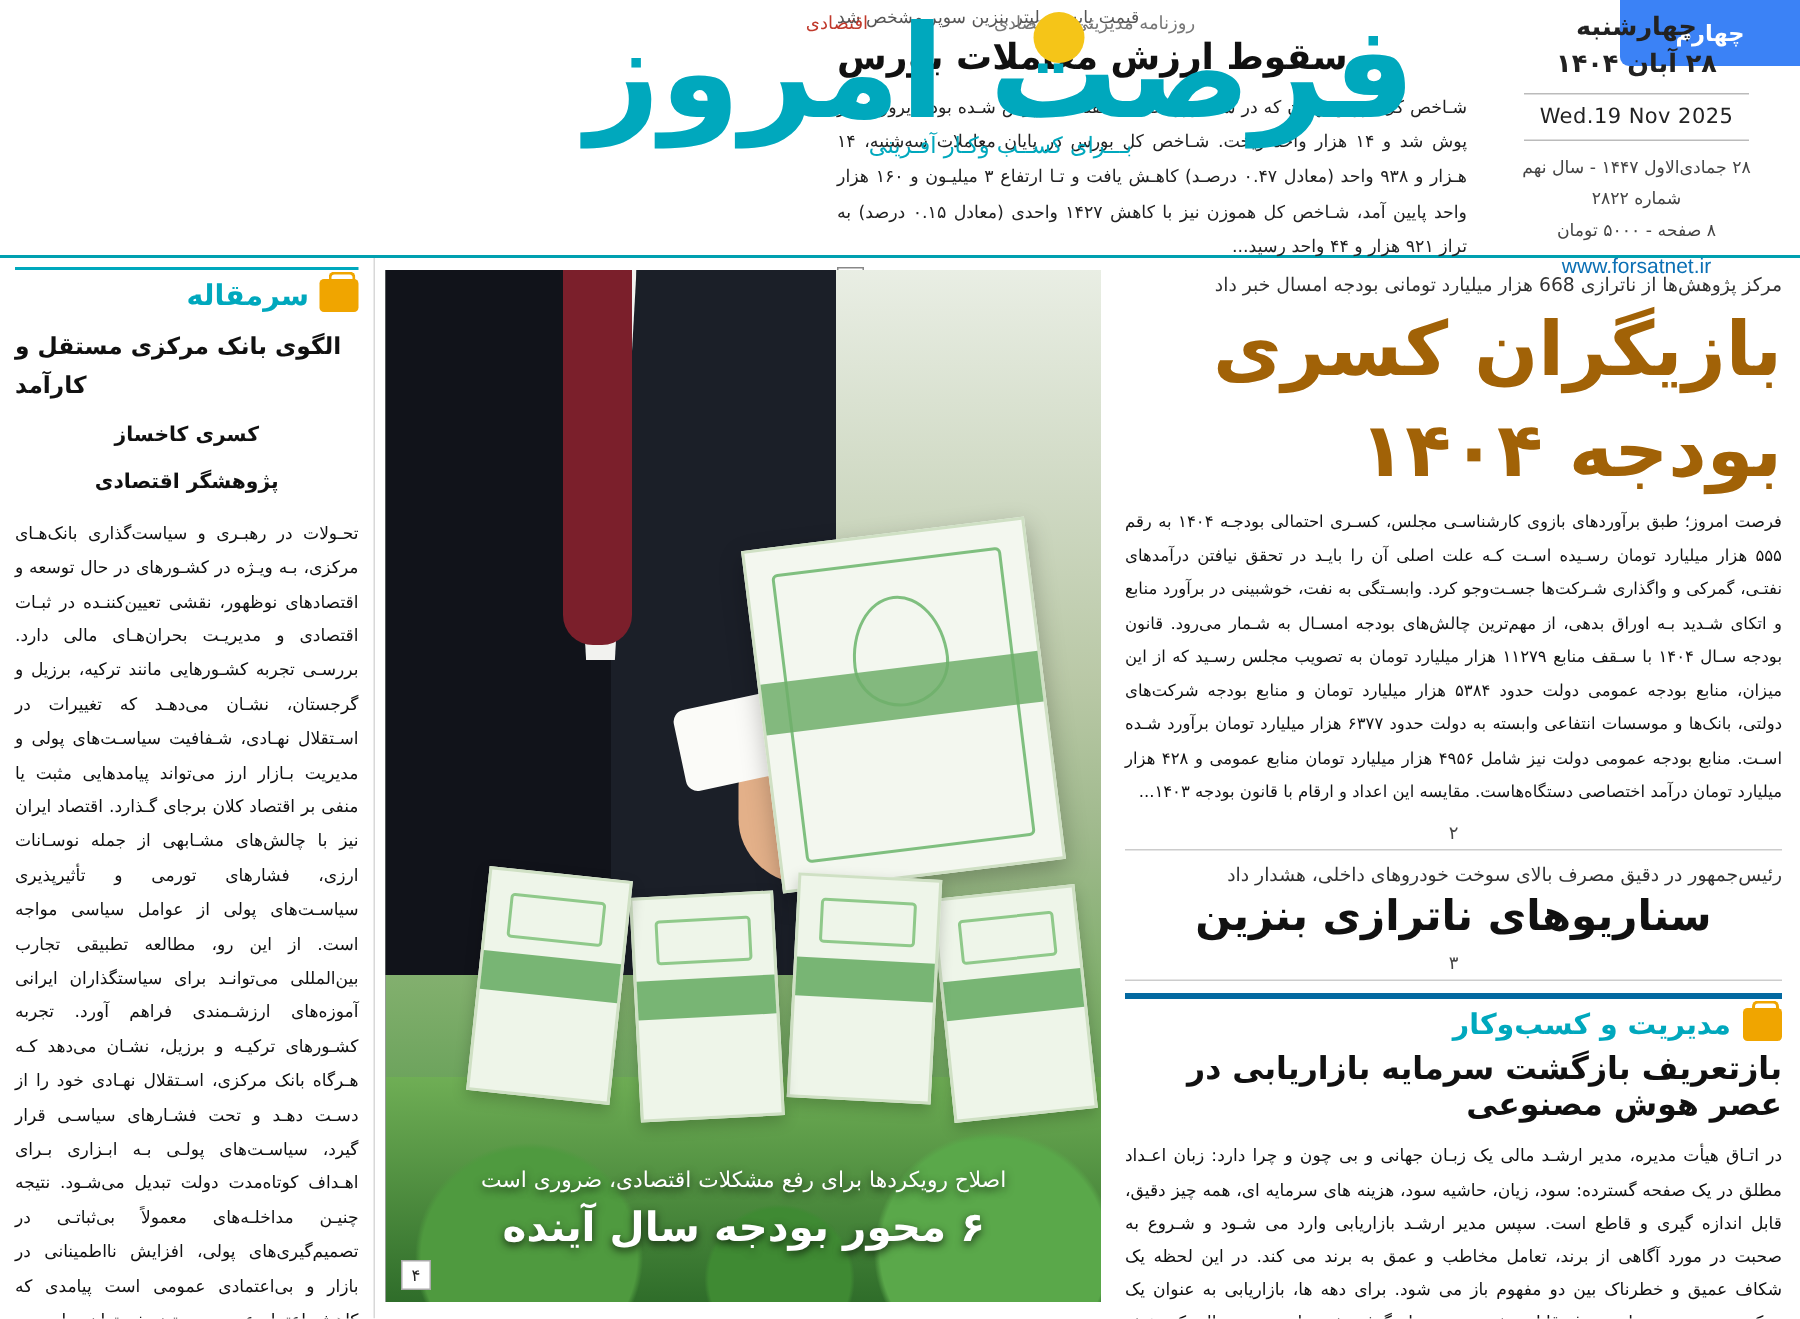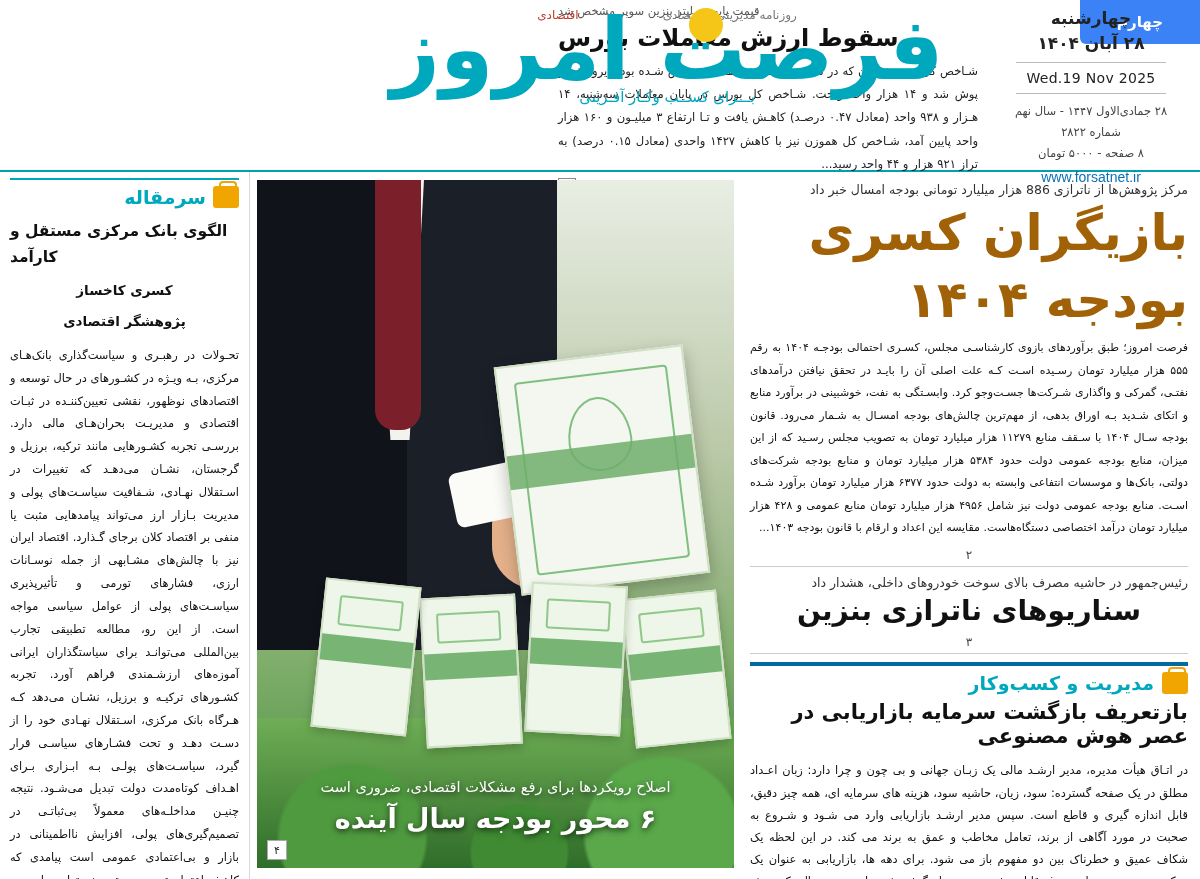--- a/index.html
+++ b/index.html
@@ -144,28 +144,28 @@
         <div class="mast-dot"></div>
         <div class="mast-title">فرصت امروز</div>
         <div class="mast-sub">بـــرای کســب وکـار آفـرینی</div>
       </div>
     </div>
   </div>
 
   <div class="content">
 
     <div class="col-main">
-      <div class="topline">مرکز پژوهش‌ها از ناترازی 886 هزار میلیارد تومانی بودجه امسال خبر داد</div>
+      <div class="topline">مرکز پژوهش‌ها از ناترازی 668 هزار میلیارد تومانی بودجه امسال خبر داد</div>
       <div class="headline-main">بازیگران کسری</div>
       <div class="headline-main">بودجه ۱۴۰۴</div>
       <p class="lead">فرصت امروز؛ طبق برآوردهای بازوی کارشناسـی مجلس، کسـری احتمالی بودجـه ۱۴۰۴ به رقم ۵۵۵ هزار میلیارد تومان رسـیده اسـت کـه علت اصلی آن را بایـد در تحقق نیافتن درآمدهای نفتـی، گمرکی و واگذاری شـرکت‌ها جسـت‌وجو کرد. وابسـتگی به نفت، خوشبینی در برآورد منابع و اتکای شـدید بـه اوراق بدهی، از مهم‌ترین چالش‌های بودجه امسـال به شـمار می‌رود. قانون بودجه سـال ۱۴۰۴ با سـقف منابع ۱۱۲۷۹ هزار میلیارد تومان به تصویب مجلس رسـید که از این میزان، منابع بودجه عمومی دولت حدود ۵۳۸۴ هزار میلیارد تومان و منابع بودجه شرکت‌های دولتی، بانک‌ها و موسسات انتفاعی وابسته به دولت حدود ۶۳۷۷ هزار میلیارد تومان برآورد شـده اسـت. منابع بودجه عمومی دولت نیز شامل ۴۹۵۶ هزار میلیارد تومان منابع عمومی و ۴۲۸ هزار میلیارد تومان درآمد اختصاصی دستگاه‌هاست. مقایسه این اعداد و ارقام با قانون بودجه ۱۴۰۳...</p>
       <div class="ctr-num">۲</div>
       <div class="hr-soft"></div>
 
-      <div class="sub-kicker">رئیس‌جمهور در حاشیه مصرف بالای سوخت خودروهای داخلی، هشدار داد</div>
+      <div class="sub-kicker">رئیس‌جمهور در دقیق مصرف بالای سوخت خودروهای داخلی، هشدار داد</div>
       <div class="sub-headline">سناریوهای ناترازی بنزین</div>
       <div class="ctr-num">۳</div>
       <div class="hr-soft"></div>
 
       <div class="section-head">
         <span class="tag-icon"></span>
         <span class="title">مدیریت و کسب‌وکار</span>
       </div>
       <div class="art2-title">بازتعریف بازگشت سرمایه بازاریابی در عصر هوش مصنوعی</div>
       <p class="art2-body">در اتـاق هیأت مدیره، مدیر ارشـد مالی یک زبـان جهانی و بی چون و چرا دارد: زبان اعـداد مطلق در یک صفحه گسترده: سود، زیان، حاشیه سود، هزینه های سرمایه ای، همه چیز دقیق، قابل اندازه گیری و قاطع است. سپس مدیر ارشـد بازاریابی وارد می شـود و شـروع به صحبت در مورد آگاهی از برند، تعامل مخاطب و عمق به برند می کند. در این لحظه یک شکاف عمیق و خطرناک بین دو مفهوم باز می شود. برای دهه ها، بازاریابی به عنوان یک مرکز هزینه هنری و تا حدی غیرقابل پیش بینی در نظر گرفته شـده اسـت، در حالی که بخش مالی، موتور محاسـباتی و منطقی سازمان بوده است. تلاش برای پر کردن این شکاف به تولد مفهوم بازگشت سرمایه در بازاریابی منجر شد، اما این راه حل خود به بزرگ ترین مشـکل تبدیل شـده اسـت. ما با چسبیدن کورکورانه به یک فرمول ساده و ابتدایی، در حال اندازه گیری چیزهای اشتباه، در زمان اشتباه و به دلایل اشتباه هستیم. ما وا وسواس، ما در حال شمارش شاخه...</p>

